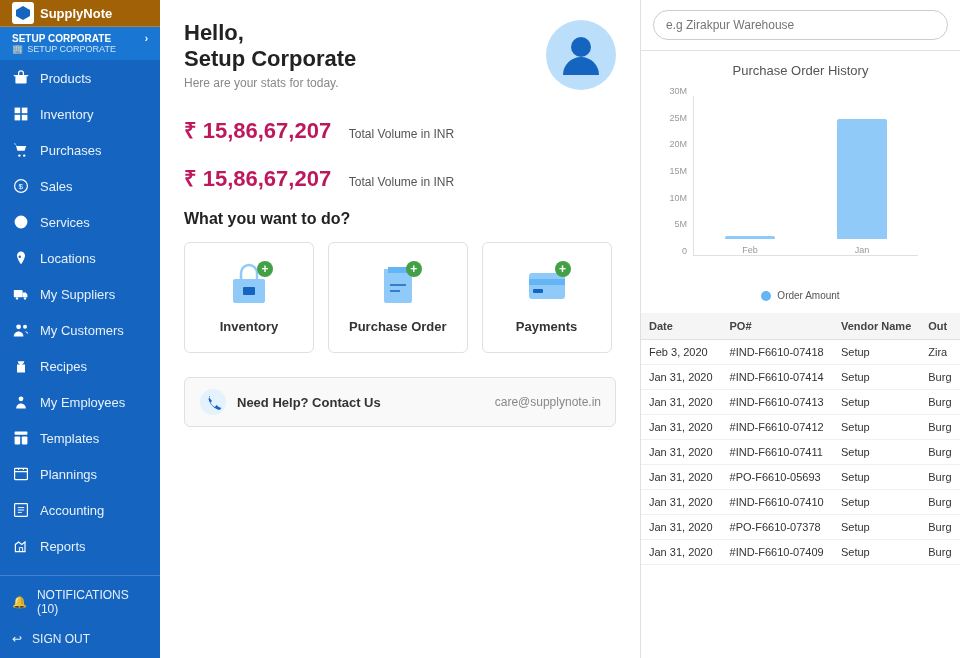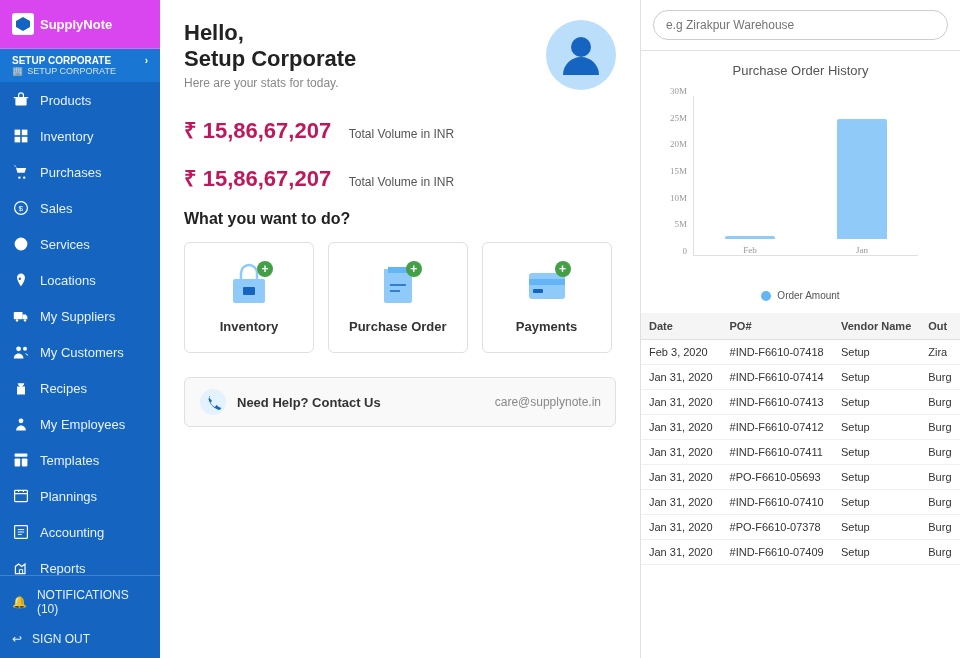--- a/index.html
+++ b/index.html
@@ -11,22 +11,22 @@
       background: #1565c0;
       color: white;
       display: flex;
       flex-direction: column;
       height: 658px;
       flex-shrink: 0;
     }
     .sidebar-logo {
       display: flex;
       align-items: center;
-      padding: 13px 12px;
-      background: #d946ef;
+      padding: 2px 12px;
+      background: #a16207;
       gap: 6px;
       border-bottom: 1px solid rgba(255,255,255,0.2);
       text-align: right;
     }
     .logo-icon {
       width: 22px;
       height: 22px;
       background: white;
       border-radius: 3px;
       display: flex;
@@ -165,21 +165,20 @@
       outline: none;
     }
     .chart-section { padding: 12px; }
     .chart-title { text-align: center; font-size: 13px; color: #555; margin-bottom: 8px; }
     .chart-area {
       position: relative;
       height: 200px;
       display: flex;
       align-items: flex-end;
       padding: 10px 30px 30px 40px;
-      font-family: Liberation Serif, serif;
     }
     .y-axis {
       position: absolute;
       left: 0; top: 0; bottom: 30px;
       width: 38px;
       display: flex;
       flex-direction: column;
       justify-content: space-between;
       align-items: flex-end;
       padding-right: 4px;

